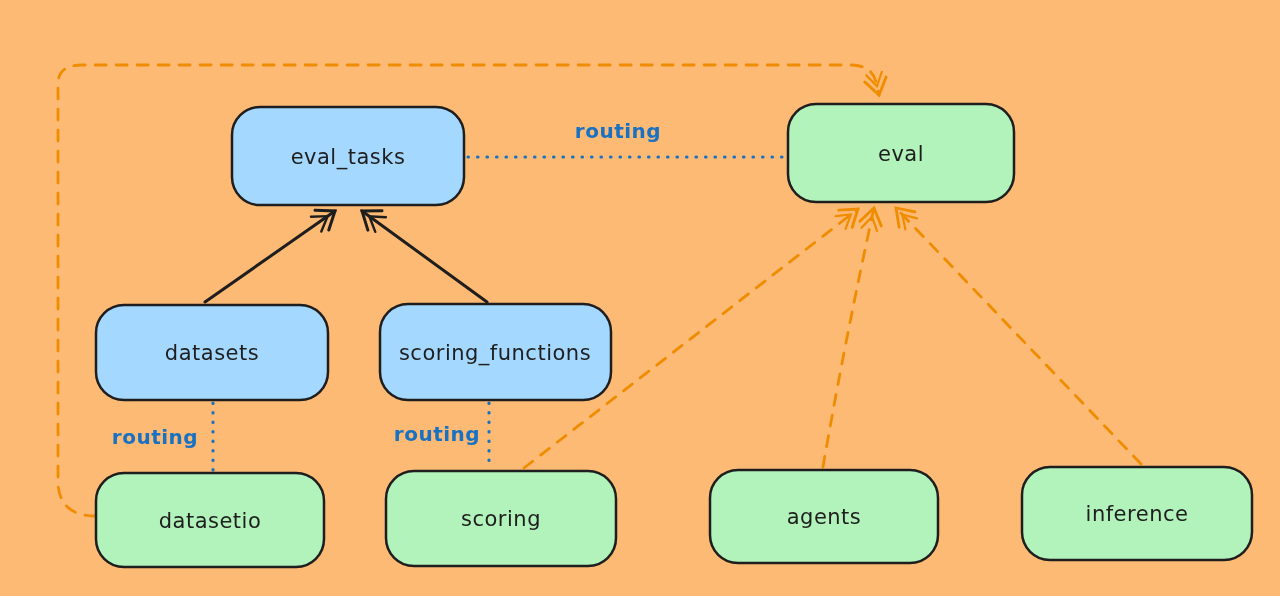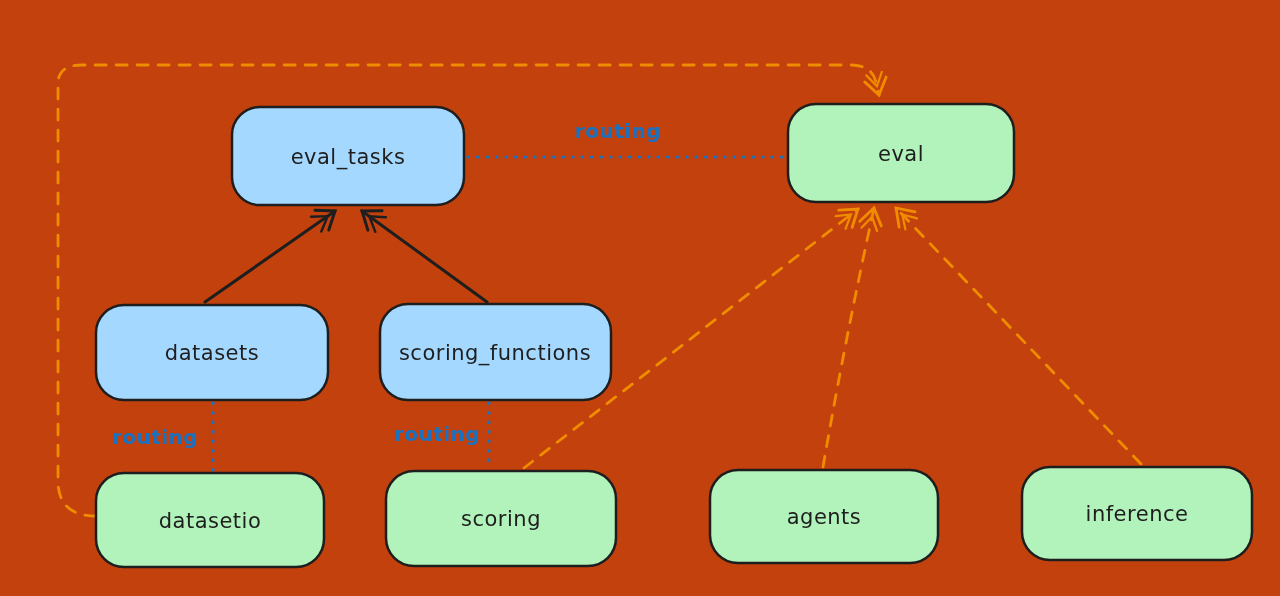--- a/index.html
+++ b/index.html
@@ -7,21 +7,21 @@
     padding: 0;
     background: #ffffff;
     width: 1280px;
     height: 596px;
     overflow: hidden;
   }
   .canvas-wrap {
     position: relative;
     width: 1280px;
     height: 596px;
-    background: #c2410c;
+    background: #fdba74;
   }
   svg { display: block; }
   .node-box {
     stroke: #1e1e1e;
     stroke-width: 2.5;
   }
   .node-label {
     font-family: "DejaVu Sans", sans-serif;
     font-size: 21px;
     fill: #1e1e1e;

